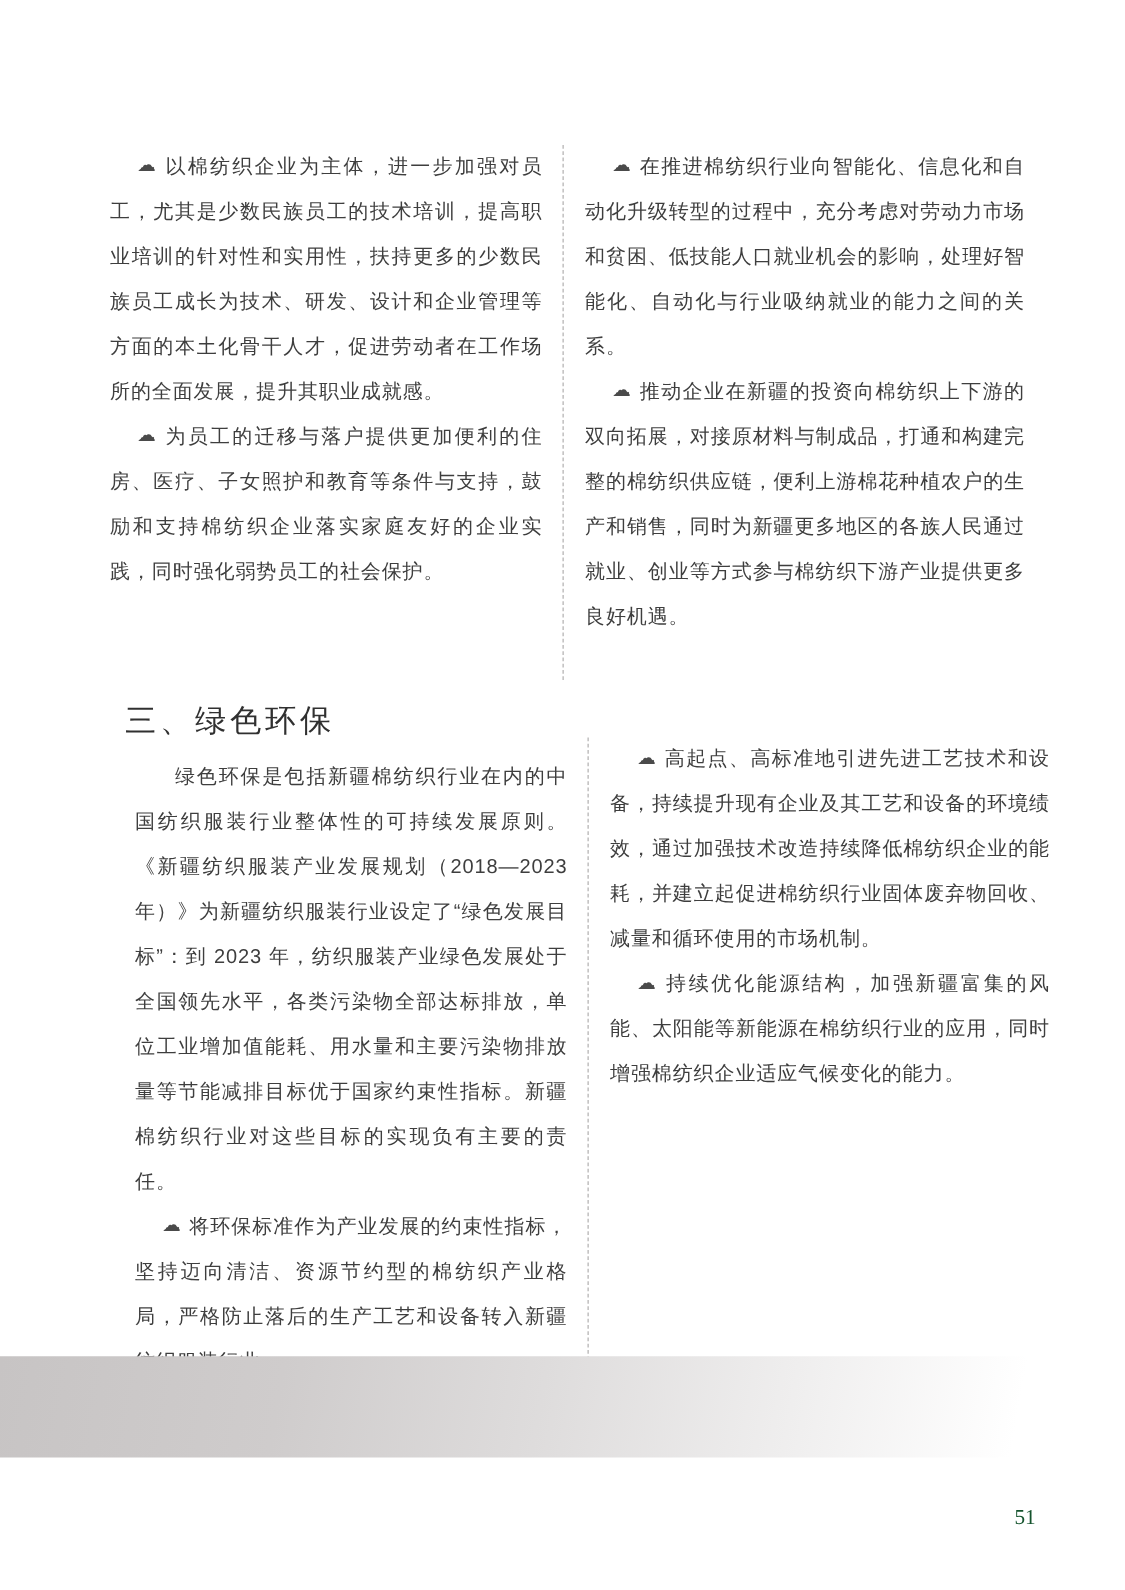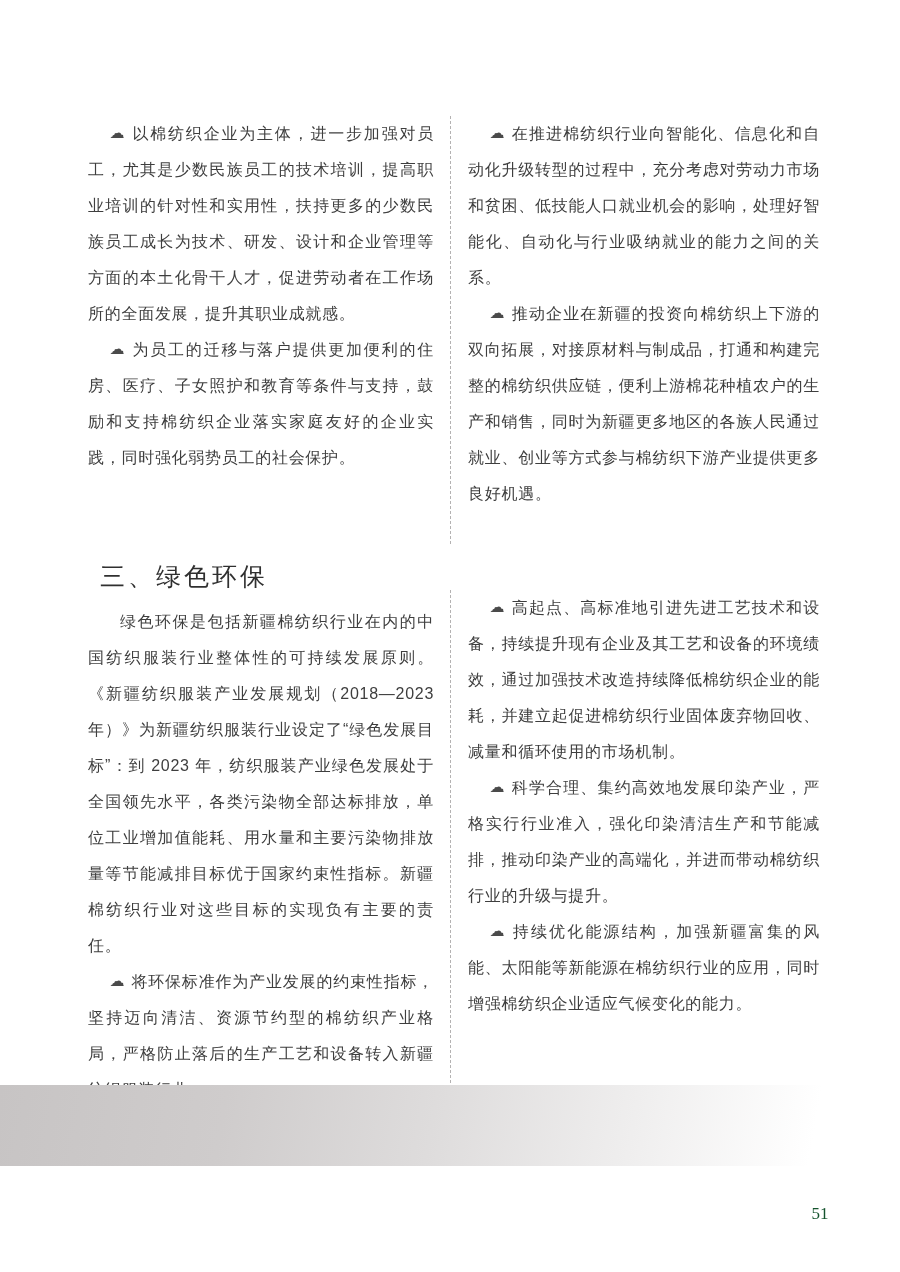--- a/index.html
+++ b/index.html
@@ -47,21 +47,21 @@
   .para.bullet { text-indent: 1.35em; }
   .para.continuation { text-indent: 0; }
   .cotton-icon {
     display: inline-block;
     text-indent: 0;
     font-size: 15px;
     color: #4a4a4a;
     margin-right: 6px;
     transform: translateY(-1px);
   }
-  .section-bottom .col-left-pad { padding-top: 14px; }
+  .section-bottom .col-left-pad { padding-top: 14px; margin-left: 20px; }
   .heading {
     position: absolute;
     left: 88px;
     top: 548px;
     margin: 12px;
     font-size: 25px;
     font-weight: 500;
     letter-spacing: 3px;
     color: #303030;
     font-family: "Liberation Sans", "DejaVu Sans", sans-serif;
@@ -105,21 +105,20 @@
   <h2 class="heading">三、绿色环保</h2>
 
   <section class="two-col section-bottom">
     <div class="col col-left col-left-pad">
         <p class="para indent">绿色环保是包括新疆棉纺织行业在内的中国纺织服装行业整体性的可持续发展原则。《新疆纺织服装产业发展规划（2018—2023 年）》为新疆纺织服装行业设定了“绿色发展目标”：到 2023 年，纺织服装产业绿色发展处于全国领先水平，各类污染物全部达标排放，单位工业增加值能耗、用水量和主要污染物排放量等节能减排目标优于国家约束性指标。新疆棉纺织行业对这些目标的实现负有主要的责任。</p>
         <p class="para bullet"><span class="cotton-icon">☁</span>将环保标准作为产业发展的约束性指标，坚持迈向清洁、资源节约型的棉纺织产业格局，严格防止落后的生产工艺和设备转入新疆纺织服装行业。</p>
       </div>
     <div class="divider"></div>
     <div class="col col-right">
         <p class="para bullet"><span class="cotton-icon">☁</span>高起点、高标准地引进先进工艺技术和设备，持续提升现有企业及其工艺和设备的环境绩效，通过加强技术改造持续降低棉纺织企业的能耗，并建立起促进棉纺织行业固体废弃物回收、减量和循环使用的市场机制。</p>
-        <p class="para bullet"><span class="cotton-icon">☁</span>科学合理、集约高效地发展印染产业，严格实行行业准入，强化印染清洁生产和节能减排，推动印染产业的高端化，并进而带动棉纺织行业的升级与提升。</p>
         <p class="para bullet"><span class="cotton-icon">☁</span>持续优化能源结构，加强新疆富集的风能、太阳能等新能源在棉纺织行业的应用，同时增强棉纺织企业适应气候变化的能力。</p>
       </div>
   </section>
 
   <div class="footer-band"></div>
 
   <div class="page-number">51</div>
 
 </div>
 

